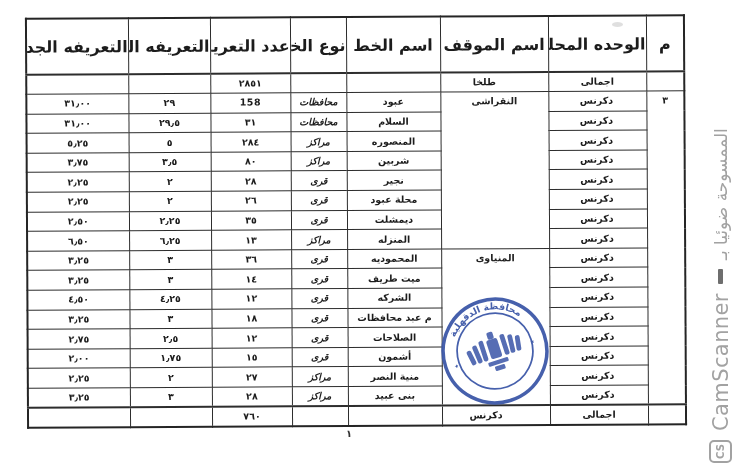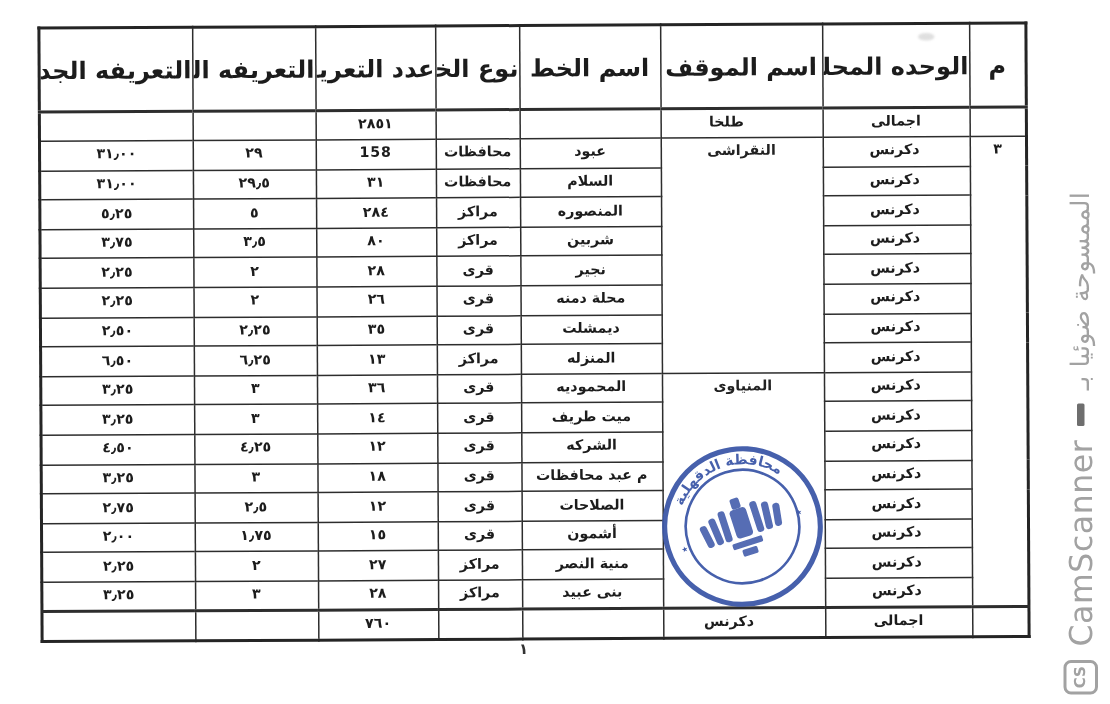--- a/index.html
+++ b/index.html
@@ -24,21 +24,21 @@
     border-bottom-width:2px;
   }
   .scan-table tbody tr{height:19.6px;}
   .scan-table tbody td{
     font-size:9.5px;font-weight:bold;text-align:center;line-height:1.05;
   }
   td.serial-cell{font-size:12px;vertical-align:top;padding-top:4px;}
   td.unit-cell{font-size:12.5px;text-align:right;padding-right:2px;}
   td.stop-cell{font-size:9.5px;vertical-align:top;padding-top:4px;color:#222;}
   td.line-cell{font-size:10px;}
-  td.type-cell{font-size:9.5px;}
+  td.type-cell{font-size:9.5px;font-style:italic;}
   td.num-cell{font-size:9.5px;letter-spacing:.5px;}
   td.total-label-cell{font-size:13.5px;text-align:center;}
   td.total-stop-cell{font-size:13.5px;text-align:right;padding-right:20px;}
   tr.total-row{height:20.6px;}
   tr.thick-top td{border-top-width:2.2px;}
   
   .stamp{position:absolute;left:438px;top:293px;width:114px;height:116px;opacity:.95;}
   
   .page-num{position:absolute;left:346px;top:428px;font-size:10px;color:#333;font-weight:bold;}
   
@@ -135,21 +135,21 @@
       <tr>
         <td class="unit-cell">دكرنس</td>
         <td class="line-cell">نجير</td>
         <td class="type-cell">قرى</td>
         <td class="num-cell">٢٨</td>
         <td class="num-cell">٢</td>
         <td class="num-cell">٢٫٢٥</td>
       </tr>
       <tr>
         <td class="unit-cell">دكرنس</td>
-        <td class="line-cell">محلة دمنه</td>
+        <td class="line-cell">محلة عبود</td>
         <td class="type-cell">قرى</td>
         <td class="num-cell">٢٦</td>
         <td class="num-cell">٢</td>
         <td class="num-cell">٢٫٢٥</td>
       </tr>
       <tr>
         <td class="unit-cell">دكرنس</td>
         <td class="line-cell">ديمشلت</td>
         <td class="type-cell">قرى</td>
         <td class="num-cell">٣٥</td>

